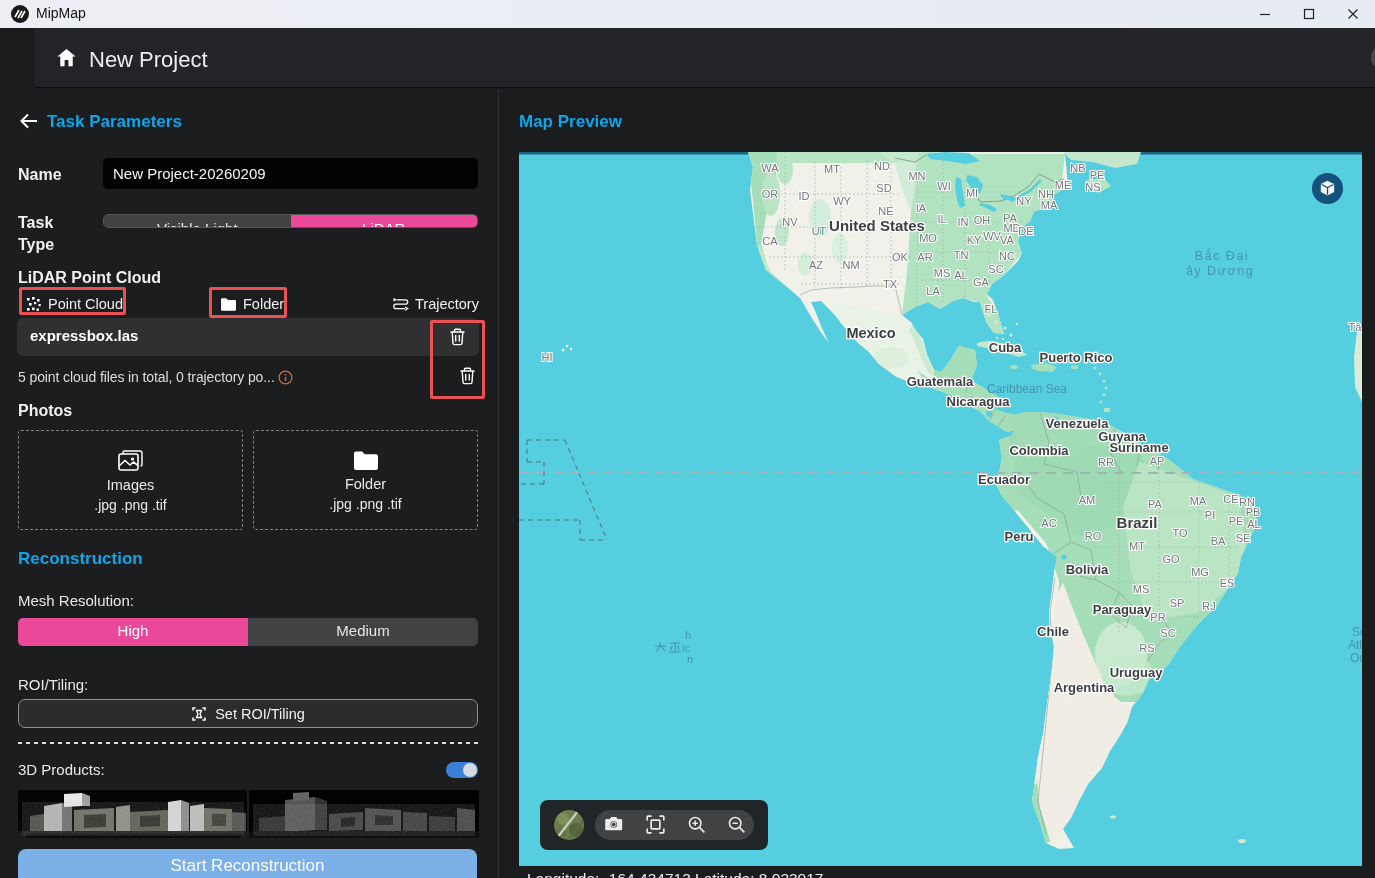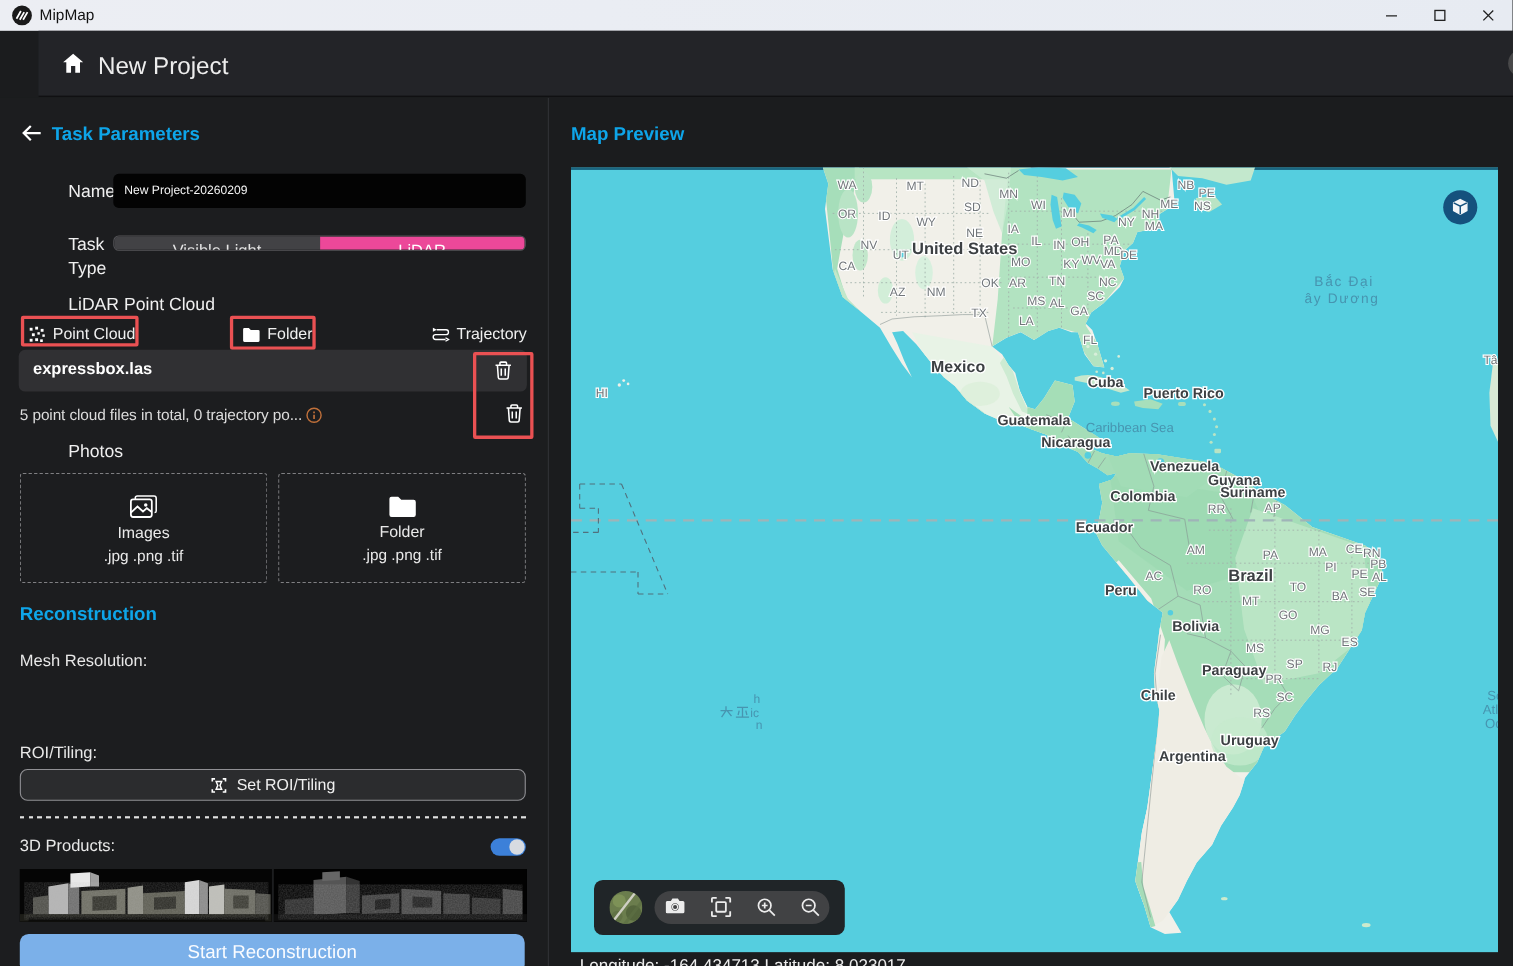--- a/index.html
+++ b/index.html
@@ -15,23 +15,23 @@
   
   #header { position:absolute; left:0; top:28px; width:1375px; height:60px; background:#232428;
     border-bottom:1px solid #0d0d0e;margin-left:35px; }
   #avatar { position:absolute; right:14px; top:17px; width:25px; height:25px; border-radius:50%;
     background:#484849; }
   
   #left { position:absolute; left:0; top:89px; width:499px; height:789px; background:#1c1d1f;
     border-right:1px solid #313236; }
   .h1 { font-weight:bold; color:#0ea5e9; font-size:17px; }
   .lbl { color:#e8e8e8; font-size:15px; }
-  .boldlbl { color:#f0f0f0; font-weight:normal; font-size:16px;margin-left:44px; }
+  .boldlbl { color:#f0f0f0; font-weight:bold; font-size:16px; }
   #nameinput { position:absolute; left:103px; top:158px; width:375px; height:31px; background:#030303;
-    border-radius:5px; color:#f5f5f5; font-size:11px; line-height:31px; padding-left:10px; }
+    border-radius:5px; color:#f5f5f5; font-size:15px; line-height:31px; padding-left:10px; }
   .seg { position:absolute; display:flex; border-radius:5px; overflow:hidden; border:1px solid #565659; }
   .seg > div { flex:1; text-align:center; font-size:15px; color:#e6e6e6; }
   .seg .on { background:#ec4899; color:#fff; }
   .seg .off { background:#424245; }
   .redbox { position:absolute; border:3px solid #ea5153; border-radius:2px; }
   .tab { position:absolute; top:293px; height:22px; display:flex; align-items:center; gap:6px;
     color:#f0f0f0; font-size:14.5px; }
   #filerow { position:absolute; left:17px; top:318px; width:462px; height:38px; background:#303033;
     border-radius:6px; }
   #filerow .fn { position:absolute; left:13px; top:9px; font-weight:bold; font-size:15px; color:#fff; }
@@ -172,20 +172,22 @@
   <svg width="26" height="21" viewBox="0 0 26 21">
       <path d="M1 3.5 Q1 1.5 3 1.5 H9 L11.8 4.3 H23 Q25 4.3 25 6.3 V18 Q25 20 23 20 H3 Q1 20 1 18 Z" fill="#fff"></path>
     </svg>
   <div class="t1">Folder</div>
   <div class="t2">.jpg .png .tif</div>
 </div>
 
 <div class="abs h1" style="left:18px;top:549px">Reconstruction</div>
 <div class="abs lbl" style="left:18px;top:592px">Mesh Resolution:</div>
 <div class="seg" style="left:18px;top:618px;width:460px;height:28px;line-height:26px;border:none">
+  <div class="on">High</div>
+    <div class="off">Medium</div>
 </div>
 <div class="abs lbl" style="left:18px;top:676px">ROI/Tiling:</div>
 <div id="roibtn">
   <svg width="16" height="16" viewBox="0 0 16 16" fill="none" stroke="#fff" stroke-width="1.5">
     <path d="M4.5 2 H2 V4.5 M11.5 2 H14 V4.5 M4.5 14 H2 V11.5 M11.5 14 H14 V11.5"></path>
     <path d="M5.5 4.5 L10.5 4.5 L9 8 L10.5 11.5 L5.5 11.5 L7 8 Z" stroke-width="1.3"></path>
   </svg>
   <span>Set ROI/Tiling</span>
 </div>
 <div id="dashsep"></div>

